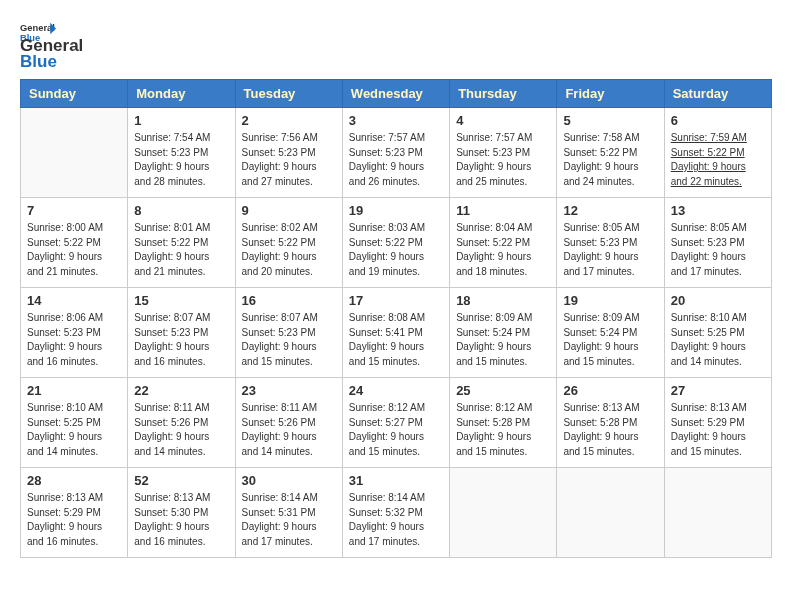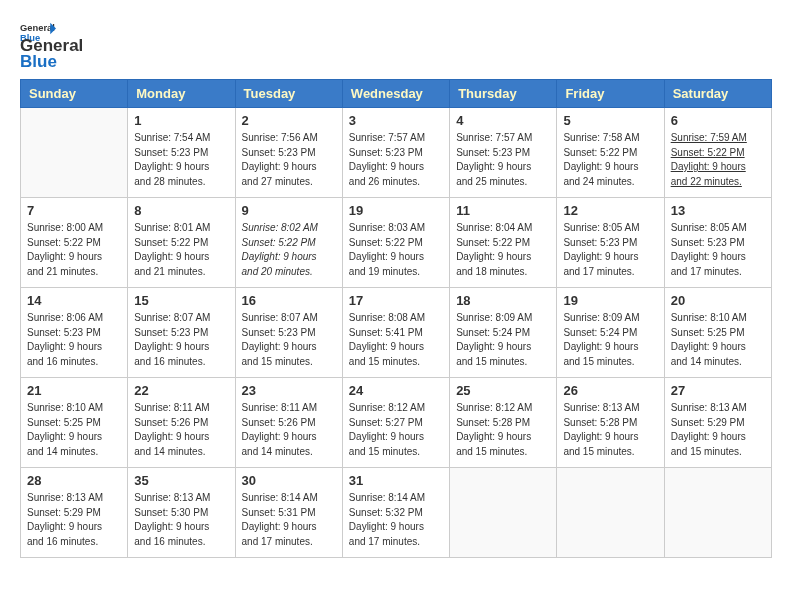--- a/index.html
+++ b/index.html
@@ -170,21 +170,21 @@
           </td>
           <td>
             <span class="day-number">8</span>
             <div class="day-info" style="white-space: pre-line;">Sunrise: 8:01 AM
 Sunset: 5:22 PM
 Daylight: 9 hours
 and 21 minutes.</div>
           </td>
           <td>
             <span class="day-number">9</span>
-            <div class="day-info" style="white-space: pre-line; font-style: italic;">Sunrise: 8:02 AM
+            <div class="day-info" style="white-space: pre-line;">Sunrise: 8:02 AM
 Sunset: 5:22 PM
 Daylight: 9 hours
 and 20 minutes.</div>
           </td>
           <td>
             <span class="day-number">19</span>
             <div class="day-info" style="white-space: pre-line;">Sunrise: 8:03 AM
 Sunset: 5:22 PM
 Daylight: 9 hours
 and 19 minutes.</div>
@@ -315,21 +315,21 @@
         </tr>
         <tr class="week-row">
           <td>
             <span class="day-number">28</span>
             <div class="day-info" style="white-space: pre-line;">Sunrise: 8:13 AM
 Sunset: 5:29 PM
 Daylight: 9 hours
 and 16 minutes.</div>
           </td>
           <td>
-            <span class="day-number">35</span>
+            <span class="day-number">52</span>
             <div class="day-info" style="white-space: pre-line;">Sunrise: 8:13 AM
 Sunset: 5:30 PM
 Daylight: 9 hours
 and 16 minutes.</div>
           </td>
           <td>
             <span class="day-number">30</span>
             <div class="day-info" style="white-space: pre-line;">Sunrise: 8:14 AM
 Sunset: 5:31 PM
 Daylight: 9 hours

